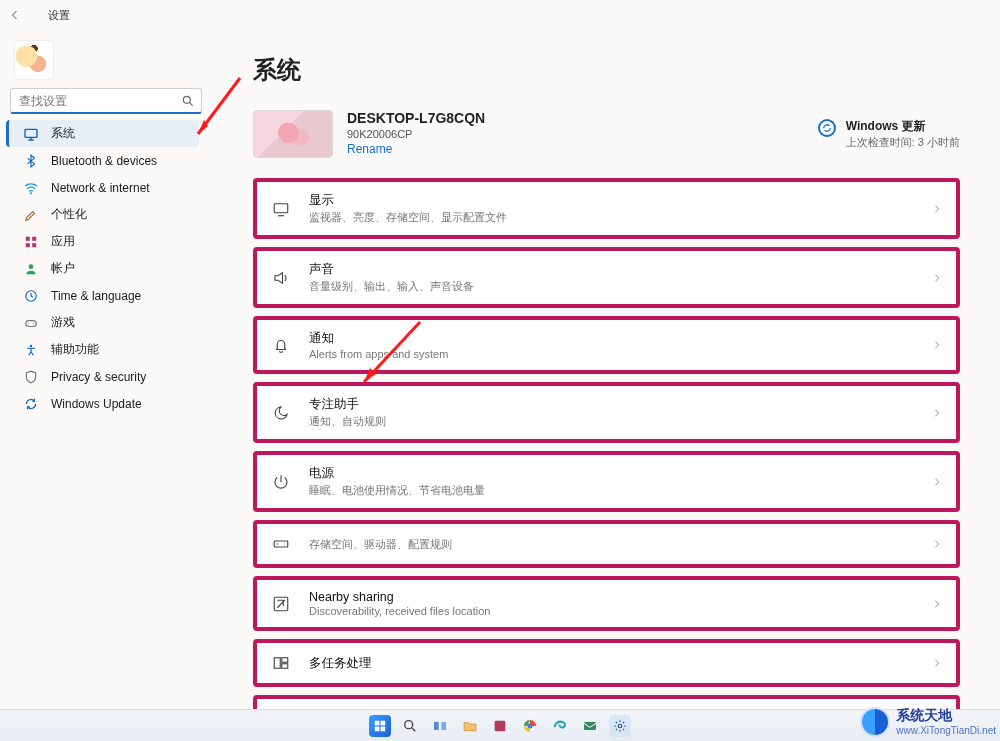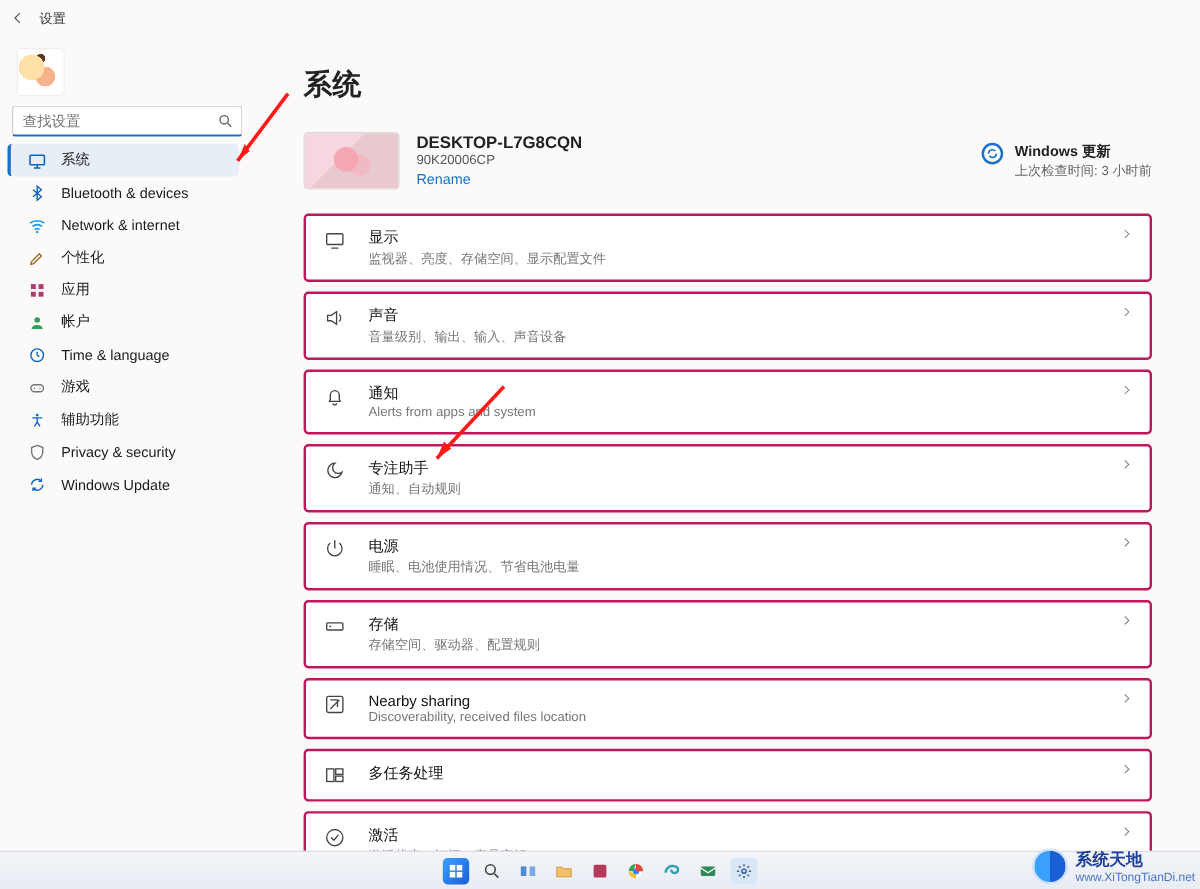--- a/index.html
+++ b/index.html
@@ -6,21 +6,21 @@
   body {
     font-family: "Segoe UI", "Microsoft YaHei", Arial, sans-serif;
     background: #fbfaf9;
     width: 1000px;
     height: 741px;
     overflow: hidden;
     position: relative;
     font-size: 12px;
     color: #222;
   }
-  .titlebar { height: 30px; display: flex; align-items: center; padding: 0 8px; gap: 11px; }
+  .titlebar { height: 30px; display: flex; align-items: center; padding: 0 8px; gap: 26px; }
   .titlebar .back { width: 14px; height: 14px; display: inline-flex; align-items:center; justify-content:center; color:#555; }
   .titlebar .title { font-size: 11px; color:#333; }
   .layout { display: flex; height: calc(100% - 30px - 32px); }
   .sidebar { width: 205px; padding: 6px 4px 0 4px; }
   .avatar {
     width: 40px; height: 40px; margin: 4px 0 8px 10px; border-radius: 4px;
     background: radial-gradient(circle at 30% 40%, #ffe1a8 0 30%, transparent 31%),
                 radial-gradient(circle at 60% 60%, #f7b38b 0 25%, transparent 26%),
                 radial-gradient(circle at 50% 20%, #5b3a1f 0 10%, transparent 11%),
                 #fff;
@@ -64,38 +64,38 @@
   .update-box { display:flex; gap:10px; align-items:flex-start; }
   .update-box .refresh {
     width: 18px; height: 18px; border-radius: 50%; border: 2px solid #1a6fc9;
     display:inline-flex; align-items:center; justify-content:center; color:#1a6fc9;
     font-size: 11px; margin-top:1px;
   }
   .update-box .txt .utitle { font-size: 12px; font-weight:600; }
   .update-box .txt .usub { font-size: 11px; color:#666; }
   .list { display:flex; flex-direction:column; gap:8px; }
   .card {
-    border: 2px solid #be185d; background:#fff; border-radius: 4px;
-    padding: 10px 14px; display:flex; gap:18px;
+    border: 4px solid #be185d; background:#fff; border-radius: 4px;
+    padding: 10px 14px; display:flex; align-items:center; gap:18px;
     cursor:pointer;
   }
   .card .icon { width: 20px; height: 20px; color:#444; display:inline-flex; align-items:center; justify-content:center; }
   .card .labels { flex:1; }
   .card .labels .ltitle { font-size: 12.5px; color:#111; }
   .card .labels .lsub { font-size: 11px; color:#777; margin-top:1px; }
   .card .chev { color:#777; }
   .arrow-red { position:absolute; pointer-events:none; }
   .taskbar {
     position:absolute; left:0; right:0; bottom:0; height:32px;
     background: linear-gradient(180deg,#f3f5f9,#e8ecf3);
     border-top:1px solid #d8dde6; display:flex; align-items:center; justify-content:center; gap:8px;
   }
   .tb-icon { width:22px; height:22px; border-radius:4px; display:inline-flex; align-items:center; justify-content:center; font-size:12px; }
   .watermark {
-    position:absolute; right:4px; bottom:4px; display:flex; align-items:center; gap:6px;
+    position:absolute; right:4px; bottom:4px; display:flex; gap:6px;
     font-size:11px; color:#2a4aa0;
   }
   .watermark .logo {
     width:30px; height:30px; border-radius:50%;
     background: conic-gradient(#1a5fd6 0 50%, #3aa0ff 50% 100%);
     border:2px solid #cfe3ff;
   }
   .watermark .tlabel { font-size:14px; font-weight:700; color:#1f3f9a; }
   .watermark .turl { font-size:10px; color:#4a73c6; }
   svg { display:block; }
@@ -337,21 +337,20 @@
           </span>
       </div>
       <div class="card">
         <span class="icon">
             <svg width="18" height="18" viewBox="0 0 24 24">
               <rect x="3" y="8" width="18" height="8" rx="1" fill="none" stroke="#444" stroke-width="1.5"></rect>
               <circle cx="7" cy="12" r="1" fill="#444"></circle>
             </svg>
           </span>
         <div class="labels">
-            <div class="ltitle">存储</div>
             <div class="lsub">存储空间、驱动器、配置规则</div>
           </div>
         <span class="chev">
             <svg width="10" height="10" viewBox="0 0 24 24">
               <path d="M8 4l8 8-8 8" fill="none" stroke="#777" stroke-width="2"></path>
             </svg>
           </span>
       </div>
       <div class="card">
         <span class="icon">

